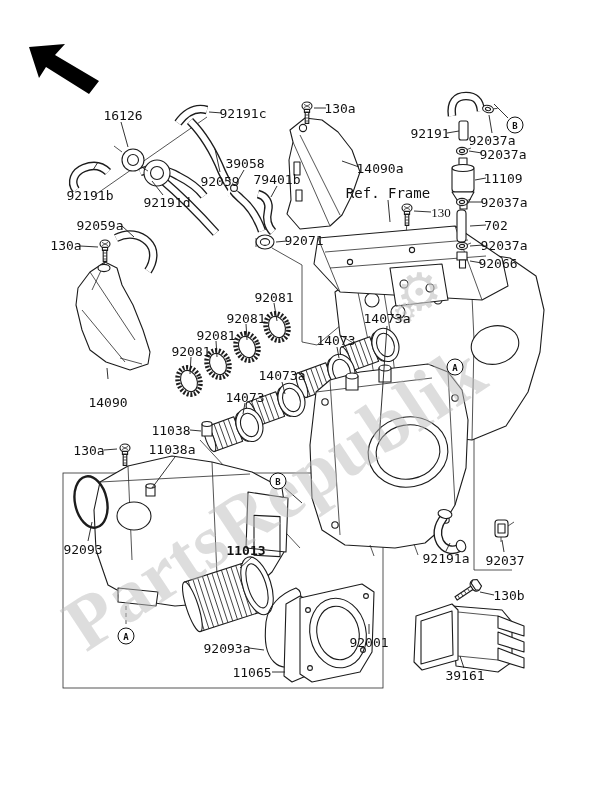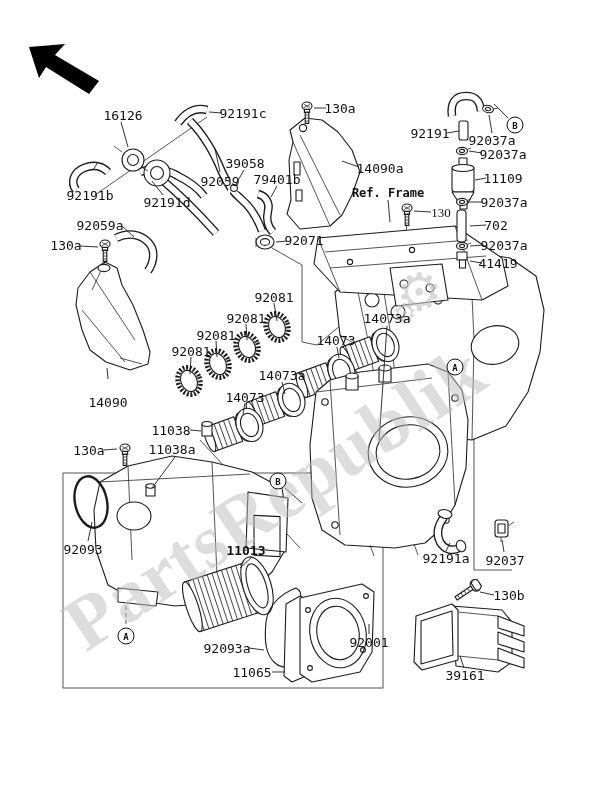--- a/index.html
+++ b/index.html
@@ -1,21 +1,21 @@
 <!DOCTYPE html>
 <html><head>
 <meta charset="utf-8">
 <style>
   html,body{margin:0;padding:0;background:#fff;}
   #canvas{position:relative;width:600px;height:788px;background:#fff;overflow:hidden;
           font-family:"DejaVu Sans Mono", monospace;}
   #art{position:absolute;left:0;top:0;}
   .plabel{position:absolute;transform:translate(-50%,-50%);font-size:13px;color:#111;
           white-space:nowrap;letter-spacing:0px;line-height:1;}
-  .plabel.bold{font-weight:bold;font-size:12px;}
+  .plabel.bold{font-weight:normal;font-size:14px;}
   .callout{position:absolute;transform:translate(-50%,-50%);width:15px;height:15px;
            border:1.3px solid #111;border-radius:50%;background:#fff;color:#111;
            font-size:9px;font-weight:bold;display:flex;align-items:center;justify-content:center;}
   #watermark{position:absolute;left:72px;top:588px;transform-origin:left center;
              transform:rotate(-33.5deg);font-family:"Liberation Serif", serif;
              font-weight:bold;font-size:76px;color:#bdbdbd;opacity:.5;white-space:nowrap;
              letter-spacing:1px;pointer-events:none;}
   .gear{position:absolute;color:#c6c6c6;opacity:.65;pointer-events:none;
         font-family:"DejaVu Sans", sans-serif;line-height:1;}
   svg *{vector-effect:none;}
@@ -341,21 +341,21 @@
       <div class="plabel" style="left: 380px; top: 168px;">14090a</div>
       <div class="plabel bold" style="left: 388px; top: 193px;">Ref. Frame</div>
       <div class="plabel" style="left: 441px; top: 212px; font-family: Liberation Serif, serif;">130</div>
       <div class="plabel" style="left: 430px; top: 133px;">92191</div>
       <div class="plabel" style="left: 492px; top: 140px;">92037a</div>
       <div class="plabel" style="left: 503px; top: 154px;">92037a</div>
       <div class="plabel" style="left: 503px; top: 178px;">11109</div>
       <div class="plabel" style="left: 504px; top: 202px;">92037a</div>
       <div class="plabel" style="left: 496px; top: 225px;">702</div>
       <div class="plabel" style="left: 504px; top: 245px;">92037a</div>
-      <div class="plabel" style="left: 498px; top: 263px;">41419</div>
+      <div class="plabel" style="left: 498px; top: 263px;">92066</div>
       <div class="plabel" style="left: 304px; top: 240px;">92071</div>
       <div class="plabel" style="left: 274px; top: 297px;">92081</div>
       <div class="plabel" style="left: 246px; top: 318px;">92081</div>
       <div class="plabel" style="left: 216px; top: 335px;">92081</div>
       <div class="plabel" style="left: 191px; top: 351px;">92081</div>
       <div class="plabel" style="left: 387px; top: 318px;">14073a</div>
       <div class="plabel" style="left: 336px; top: 340px;">14073</div>
       <div class="plabel" style="left: 282px; top: 375px;">14073a</div>
       <div class="plabel" style="left: 245px; top: 397px;">14073</div>
       <div class="plabel" style="left: 171px; top: 430px;">11038</div>

